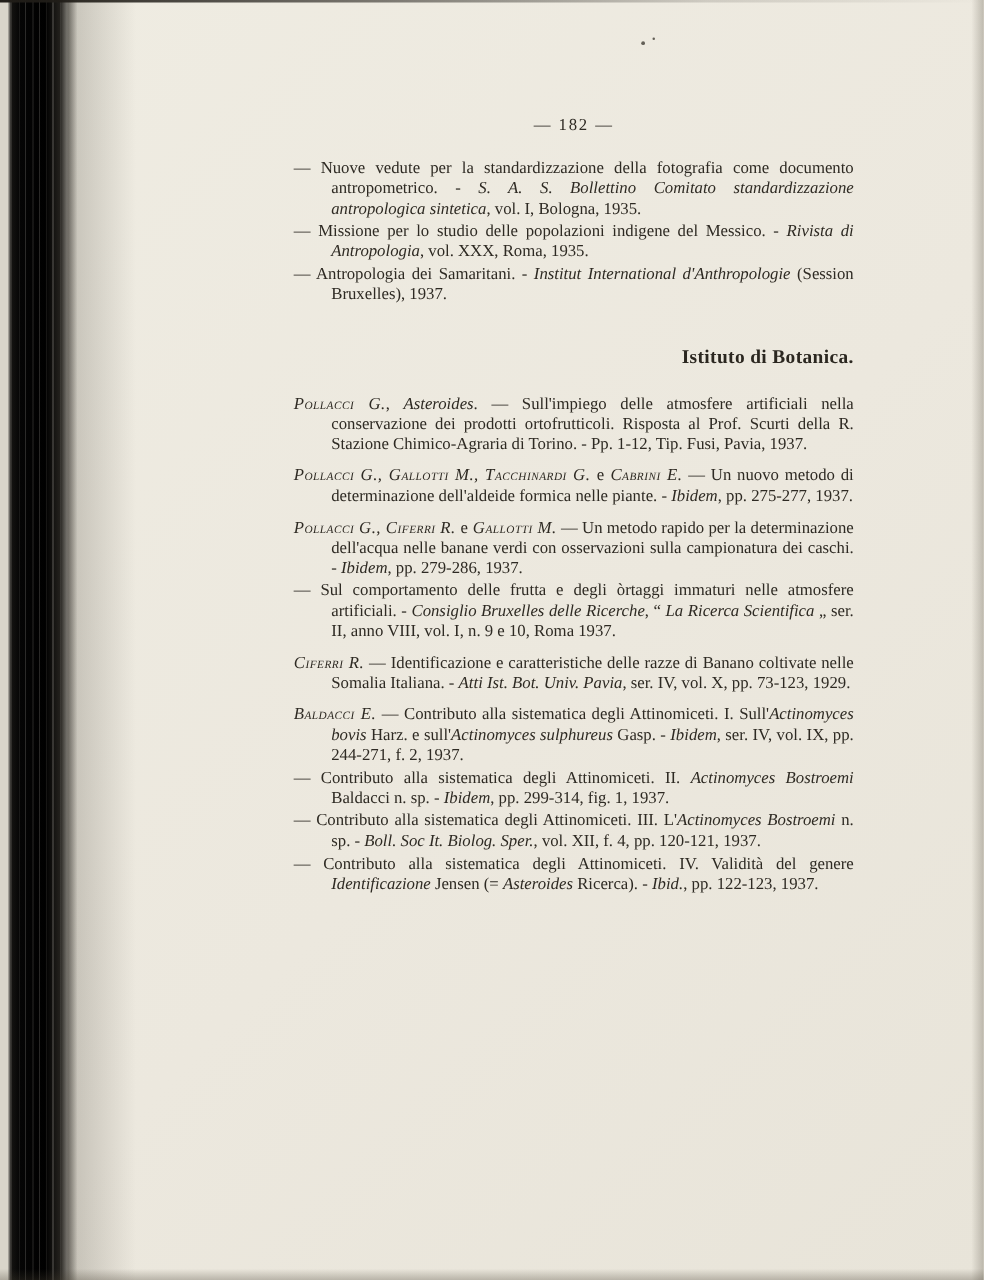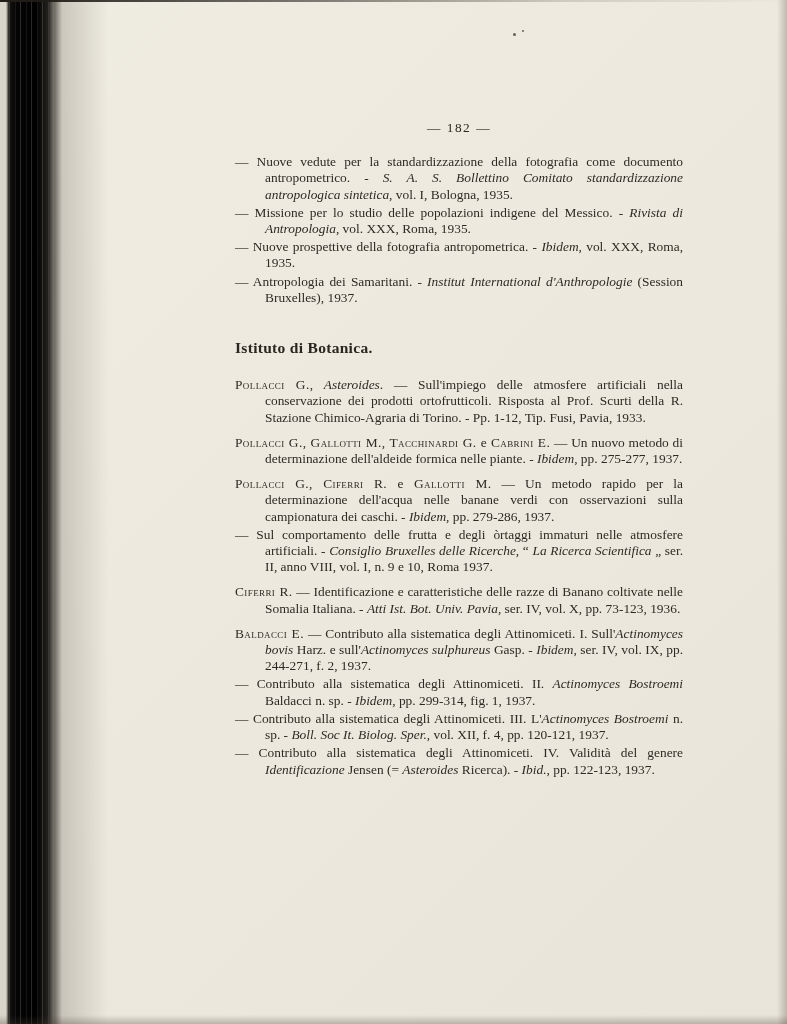--- a/index.html
+++ b/index.html
@@ -45,40 +45,40 @@
   .edge-bottom {
     position: absolute; left: 0; bottom: 0; width: 100%; height: 9px;
     background: linear-gradient(0deg, rgba(70,63,50,0.30), rgba(70,63,50,0));
   }
   .speck { position: absolute; background: rgba(40,35,28,0.7); border-radius: 50%; }
   .speck-1 { left: 513px; top: 33px; width: 3px; height: 3px; }
   .speck-2 { left: 522px; top: 30px; width: 2px; height: 2px; }
 
   
   .content {
-    position: absolute; left: 235px; top: 120px; width: 448px;
+    position: absolute; left: 235px; top: 92px; width: 448px;
     color: #2e2a23;
     font-size: 13.4px; line-height: 16.2px;
   }
   .page-number { text-align: center; letter-spacing: 1.5px; margin: 0 0 18px 0; }
   .entry {
     margin: 0 0 2px 0;
     padding-left: 30px; text-indent: -30px;
     text-align: justify;
   }
   .entry-group { margin-bottom: 2px; }
   .botany .entry-group { margin-bottom: 9px; }
   .section-heading {
-    font-size: 15.5px; font-weight: bold; text-align: left;
+    font-size: 15.5px; font-weight: bold; text-align: right;
     letter-spacing: 0.3px;
     margin: 34px 0 21px 0;
     color: #2b2720;
   }
   .seg-italic { font-style: italic; }
-  .seg-smallcaps { font-variant: small-caps; letter-spacing: 0.4px; }
+  .seg-smallcaps { font-variant: small-caps; letter-spacing: 0.4px; font-style: italic; }
 </style>
 </head>
 <body>
 
 <div class="paper"></div>
 
 <div class="gutter"></div>
 <div class="gutter-streaks"></div>
 <div class="gutter-shadow"></div>
 
@@ -88,40 +88,39 @@
 <div class="speck speck-1"></div>
 <div class="speck speck-2"></div>
 
 <div class="content">
   <div class="page-number">— 182 —</div>
 
   <div class="entries continued">
       <div class="entry-group">
         <p class="entry"><span class="seg-normal">— Nuove vedute per la standardizzazione della fotografia come documento antropometrico. - </span><span class="seg-italic">S. A. S. Bollettino Comitato standardizzazione antropologica sintetica</span><span class="seg-normal">, vol. I, Bologna, 1935.</span></p>
         <p class="entry"><span class="seg-normal">— Missione per lo studio delle popolazioni indigene del Messico. - </span><span class="seg-italic">Rivista di Antropologia</span><span class="seg-normal">, vol. XXX, Roma, 1935.</span></p>
-        <p class="entry"><span class="seg-normal">— Nuove prospettive della fotografia antropometrica. - </span><span class="seg-italic">Ibidem</span><span class="seg-normal">, vol. XXX, Roma, 1935.</span></p>
         <p class="entry"><span class="seg-normal">— Antropologia dei Samaritani. - </span><span class="seg-italic">Institut International d'Anthropologie</span><span class="seg-normal"> (Session Bruxelles), 1937.</span></p>
       </div>
     </div>
 
   <div class="section-heading">Istituto di Botanica.</div>
 
   <div class="entries botany">
       <div class="entry-group">
-        <p class="entry"><span class="seg-smallcaps">Pollacci G.</span><span class="seg-normal">, </span><span class="seg-italic">Asteroides</span><span class="seg-normal">. — Sull'impiego delle atmosfere artificiali nella conservazione dei prodotti ortofrutticoli. Risposta al Prof. Scurti della R. Stazione Chimico-Agraria di Torino. - Pp. 1-12, Tip. Fusi, Pavia, 1933.</span></p>
+        <p class="entry"><span class="seg-smallcaps">Pollacci G.</span><span class="seg-normal">, </span><span class="seg-italic">Asteroides</span><span class="seg-normal">. — Sull'impiego delle atmosfere artificiali nella conservazione dei prodotti ortofrutticoli. Risposta al Prof. Scurti della R. Stazione Chimico-Agraria di Torino. - Pp. 1-12, Tip. Fusi, Pavia, 1937.</span></p>
       </div>
       <div class="entry-group">
         <p class="entry"><span class="seg-smallcaps">Pollacci G., Gallotti M., Tacchinardi G. </span><span class="seg-normal">e</span><span class="seg-smallcaps"> Cabrini E.</span><span class="seg-normal"> — Un nuovo metodo di determinazione dell'aldeide formica nelle piante. - </span><span class="seg-italic">Ibidem</span><span class="seg-normal">, pp. 275-277, 1937.</span></p>
       </div>
       <div class="entry-group">
         <p class="entry"><span class="seg-smallcaps">Pollacci G., Ciferri R. </span><span class="seg-normal">e</span><span class="seg-smallcaps"> Gallotti M.</span><span class="seg-normal"> — Un metodo rapido per la determinazione dell'acqua nelle banane verdi con osservazioni sulla campionatura dei caschi. - </span><span class="seg-italic">Ibidem</span><span class="seg-normal">, pp. 279-286, 1937.</span></p>
         <p class="entry"><span class="seg-normal">— Sul comportamento delle frutta e degli òrtaggi immaturi nelle atmosfere artificiali. - </span><span class="seg-italic">Consiglio Bruxelles delle Ricerche</span><span class="seg-normal">, “ </span><span class="seg-italic">La Ricerca Scientifica</span><span class="seg-normal"> „ ser. II, anno VIII, vol. I, n. 9 e 10, Roma 1937.</span></p>
       </div>
       <div class="entry-group">
-        <p class="entry"><span class="seg-smallcaps">Ciferri R.</span><span class="seg-normal"> — Identificazione e caratteristiche delle razze di Banano coltivate nelle Somalia Italiana. - </span><span class="seg-italic">Atti Ist. Bot. Univ. Pavia</span><span class="seg-normal">, ser. IV, vol. X, pp. 73-123, 1936.</span></p>
+        <p class="entry"><span class="seg-smallcaps">Ciferri R.</span><span class="seg-normal"> — Identificazione e caratteristiche delle razze di Banano coltivate nelle Somalia Italiana. - </span><span class="seg-italic">Atti Ist. Bot. Univ. Pavia</span><span class="seg-normal">, ser. IV, vol. X, pp. 73-123, 1929.</span></p>
       </div>
       <div class="entry-group">
         <p class="entry"><span class="seg-smallcaps">Baldacci E.</span><span class="seg-normal"> — Contributo alla sistematica degli Attinomiceti. I. Sull'</span><span class="seg-italic">Actinomyces bovis</span><span class="seg-normal"> Harz. e sull'</span><span class="seg-italic">Actinomyces sulphureus</span><span class="seg-normal"> Gasp. - </span><span class="seg-italic">Ibidem</span><span class="seg-normal">, ser. IV, vol. IX, pp. 244-271, f. 2, 1937.</span></p>
         <p class="entry"><span class="seg-normal">— Contributo alla sistematica degli Attinomiceti. II. </span><span class="seg-italic">Actinomyces Bostroemi</span><span class="seg-normal"> Baldacci n. sp. - </span><span class="seg-italic">Ibidem</span><span class="seg-normal">, pp. 299-314, fig. 1, 1937.</span></p>
         <p class="entry"><span class="seg-normal">— Contributo alla sistematica degli Attinomiceti. III. L'</span><span class="seg-italic">Actinomyces Bostroemi</span><span class="seg-normal"> n. sp. - </span><span class="seg-italic">Boll. Soc It. Biolog. Sper.</span><span class="seg-normal">, vol. XII, f. 4, pp. 120-121, 1937.</span></p>
         <p class="entry"><span class="seg-normal">— Contributo alla sistematica degli Attinomiceti. IV. Validità del genere </span><span class="seg-italic">Identificazione</span><span class="seg-normal"> Jensen (= </span><span class="seg-italic">Asteroides</span><span class="seg-normal"> Ricerca). - </span><span class="seg-italic">Ibid.</span><span class="seg-normal">, pp. 122-123, 1937.</span></p>
       </div>
     </div>
 </div>
 

